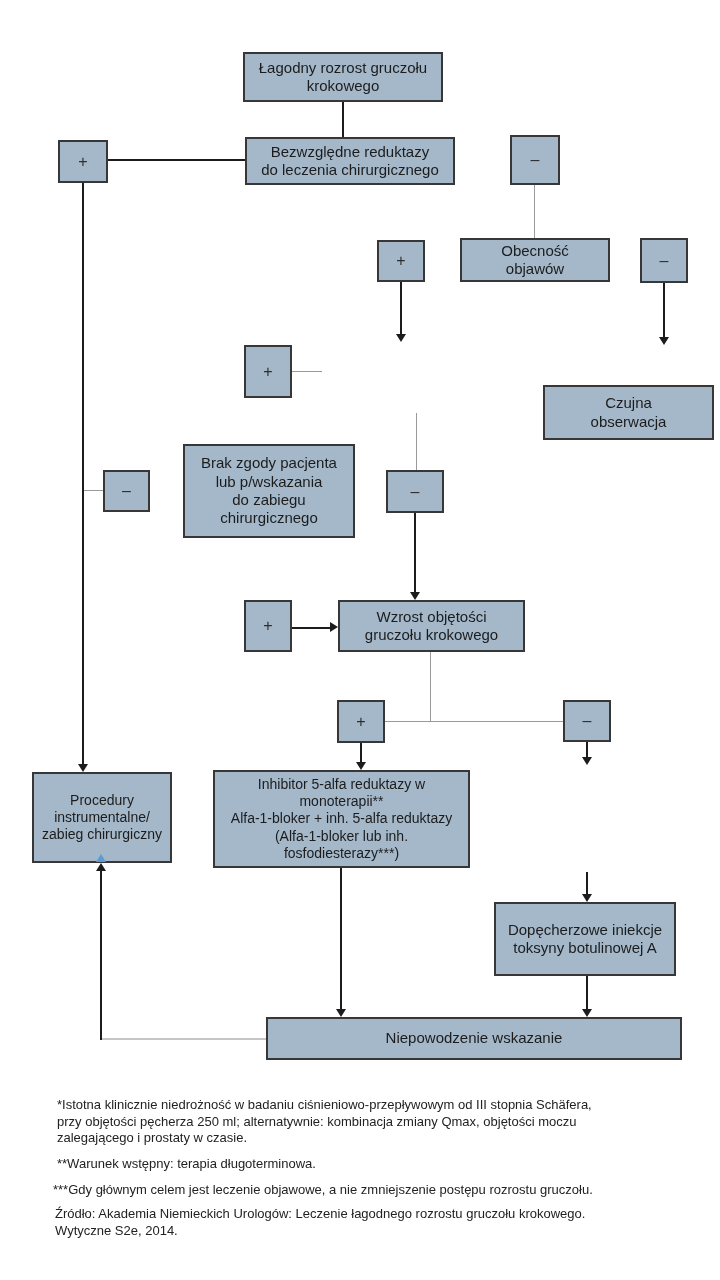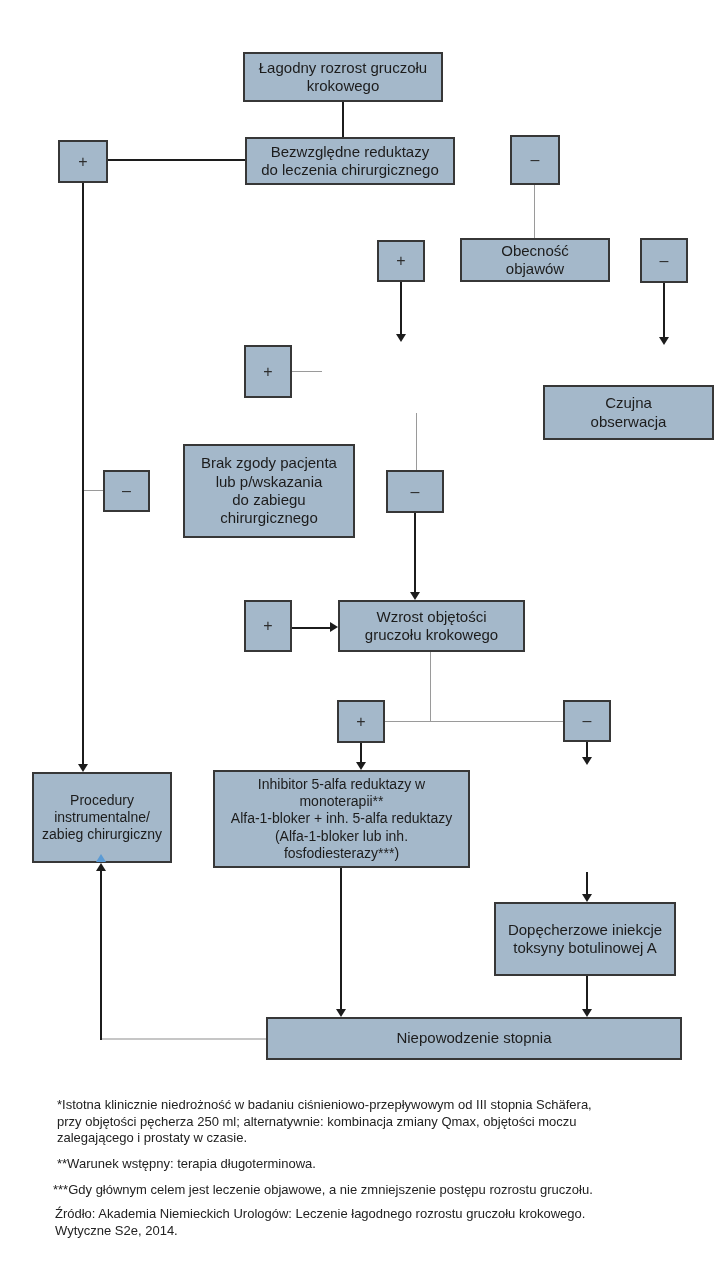--- a/index.html
+++ b/index.html
@@ -112,21 +112,21 @@
 
   <div class="vline" style="left:586px;top:872px;height:22px;"></div>
   <div class="ah ah-down" style="left:582px;top:894px;"></div>
   <div class="box" style="left:494px;top:902px;width:182px;height:74px;">Dopęcherzowe iniekcje
 toksyny botulinowej A</div>
 
   <div class="vline" style="left:340px;top:868px;height:141px;"></div>
   <div class="ah ah-down" style="left:336px;top:1009px;"></div>
   <div class="vline" style="left:586px;top:976px;height:33px;"></div>
   <div class="ah ah-down" style="left:582px;top:1009px;"></div>
-  <div class="box" style="left:266px;top:1017px;width:416px;height:43px;">Niepowodzenie stopnia</div>
+  <div class="box" style="left:266px;top:1017px;width:416px;height:43px;">Niepowodzenie wskazanie</div>
 
   <div class="light-h" style="left:101px;top:1038px;width:165px;"></div>
   <div class="vline" style="left:100px;top:871px;height:169px;"></div>
   <div class="ah ah-up" style="left:96px;top:863px;"></div>
   <div class="ah ah-up-blue" style="left:96px;top:854px;"></div>
 
   <div class="fn" style="left:57px;top:1097px;width:645px;">*Istotna klinicznie niedrożność w badaniu ciśnieniowo-przepływowym od III stopnia Schäfera,
 przy objętości pęcherza 250 ml; alternatywnie: kombinacja zmiany Qmax, objętości moczu
 zalegającego i prostaty w czasie.</div>
   <div class="fn" style="left:53px;top:1182px;width:650px;">***Gdy głównym celem jest leczenie objawowe, a nie zmniejszenie postępu rozrostu gruczołu.</div>

